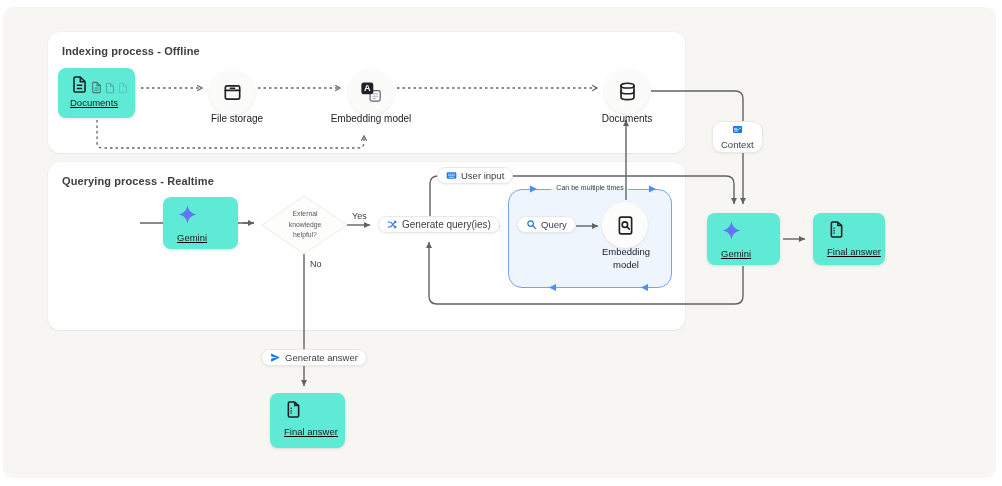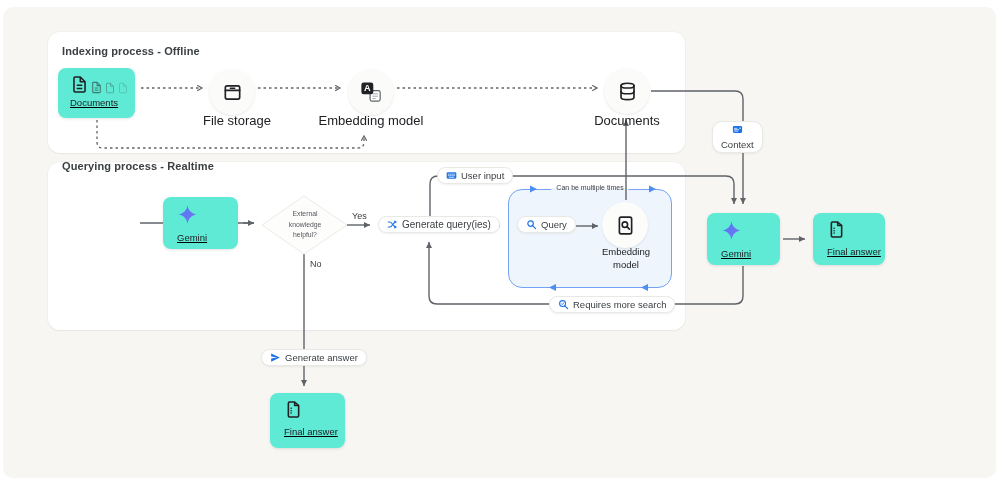--- a/index.html
+++ b/index.html
@@ -3,21 +3,21 @@
 <meta charset="utf-8">
 <style>
   html,body{margin:0;padding:0;background:#ffffff;}
   body{font-family:"Liberation Sans", sans-serif; -webkit-font-smoothing:antialiased;}
   .stage{position:relative;width:1002px;height:486px;background:#ffffff;overflow:hidden;}
   .canvas-bg{position:absolute;left:3px;top:7px;width:993px;height:471px;background:#f7f6f3;border-radius:10px;}
   .panel{position:absolute;background:#ffffff;border-radius:12px;box-shadow:0 1px 2px rgba(60,64,67,.06), 0 0 0 1px rgba(0,0,0,.02);}
   .panel-title{position:absolute;font-size:11px;font-weight:700;color:#3c4043;letter-spacing:.1px;}
   .card{position:absolute;background:#5eead4;border-radius:8px;box-shadow:0 1px 3px rgba(60,64,67,.14);z-index:3;text-decoration:underline;}
   .circle{position:absolute;width:46px;height:46px;border-radius:50%;background:#fbfbfa;box-shadow:0 1px 2px rgba(60,64,67,.12);display:flex;align-items:center;justify-content:center;z-index:3;}
-  .node-label{position:absolute;font-size:13px;color:#202124;white-space:nowrap;z-index:3;}
+  .node-label{position:absolute;font-size:10px;color:#202124;white-space:nowrap;z-index:3;}
   .centered{transform:translateX(-50%);}
   .pill{position:absolute;display:inline-flex;align-items:center;gap:4px;background:#ffffff;border:1px solid #e8e8e5;border-radius:10px;padding:2px 8px;font-size:9.5px;color:#3c4043;white-space:nowrap;box-shadow:0 1px 2px rgba(60,64,67,.08);z-index:4;}
   .pill .picon{display:inline-flex;width:11px;height:11px;flex:none;}
   svg.overlay{position:absolute;left:0;top:0;z-index:2;}
   .loop-box{position:absolute;left:508px;top:189px;width:164px;height:99px;border:1.3px solid #74a2f7;background:#eff5fd;border-radius:14px;z-index:1;box-sizing:border-box;}
   .loop-note{position:absolute;left:50%;top:-6px;transform:translateX(-50%);font-size:7px;color:#3c4043;background:linear-gradient(#ffffff 52%,#eff5fd 52%);padding:0 5px;white-space:nowrap;}
   .diamond-text{position:absolute;left:278px;top:209px;width:54px;font-size:6.8px;line-height:1.55;text-align:center;color:#53565b;z-index:3;}
   .branch-label{position:absolute;font-size:9px;color:#3c4043;z-index:3;}
   .card-inner{padding:7px 0 0 14px;}
   .card-label{font-size:9.5px;color:#202124;margin-top:3px;white-space:nowrap;}
@@ -26,21 +26,21 @@
 </style>
 </head>
 <body>
 
 <div class="stage">
   <div class="canvas-bg"></div>
 
   <div class="panel" style="left:48px;top:32px;width:637px;height:121px;"></div>
   <div class="panel" style="left:48px;top:162px;width:637px;height:168px;"></div>
   <div class="panel-title" style="left:62px;top:45px;">Indexing process - Offline</div>
-  <div class="panel-title" style="left:62px;top:160px;">Querying process - Realtime</div>
+  <div class="panel-title" style="left:62px;top:175px;">Querying process - Realtime</div>
 
   <div class="loop-box">
     <span class="loop-note">Can be multiple times</span>
   </div>
 
   <svg class="overlay" width="1002" height="486">
     <defs>
       <marker id="ah" markerUnits="userSpaceOnUse" markerWidth="8" markerHeight="8" refX="6.5" refY="3.5" orient="auto">
         <path d="M0.5,0.5 L6.5,3.5 L0.5,6.5 Z" fill="#5f6368"></path>
       </marker>
@@ -200,30 +200,20 @@
     <svg width="21" height="21" viewBox="0 0 24 24">
         <g fill="none" stroke="#202124" stroke-width="1.9" stroke-linejoin="round" stroke-linecap="round">
           <rect x="5" y="2.5" width="14" height="19" rx="2"></rect>
           <circle cx="11.3" cy="11" r="3.1"></circle>
           <path d="M13.6 13.3l2.8 2.8"></path>
         </g>
       </svg>
   </div>
   <div class="embed-label2" style="left:591px;top:246px;">Embedding model</div>
 
-  <div class="pill" style="left:549px;top:296px;">
-    <span class="picon">
-        <svg width="11" height="11" viewBox="0 0 24 24">
-          <circle cx="10" cy="10" r="6.5" fill="none" stroke="#1a73e8" stroke-width="2.4"></circle>
-          <path d="M7.3 10.2l2 2 3.5-3.8" fill="none" stroke="#1a73e8" stroke-width="2" stroke-linecap="round" stroke-linejoin="round"></path>
-          <path d="M15 15l6 6" stroke="#1a73e8" stroke-width="2.6" stroke-linecap="round"></path>
-        </svg>
-      </span>
-    <span>Requires more search</span>
-  </div>
 
   <div class="pill" style="left:712px;top:121px;flex-direction:column;">
     <span class="picon">
         <svg width="11" height="11" viewBox="0 0 24 24">
           <rect x="2" y="4.5" width="20" height="15" rx="2.5" fill="#1a73e8"></rect>
           <path d="M5.5 9.5h5M5.5 12.5h9M5.5 15.5h7" stroke="#ffffff" stroke-width="1.6" stroke-linecap="round"></path>
           <circle cx="17.5" cy="9.5" r="1.6" fill="#ffffff"></circle>
         </svg>
       </span>
     <span>Context</span>

